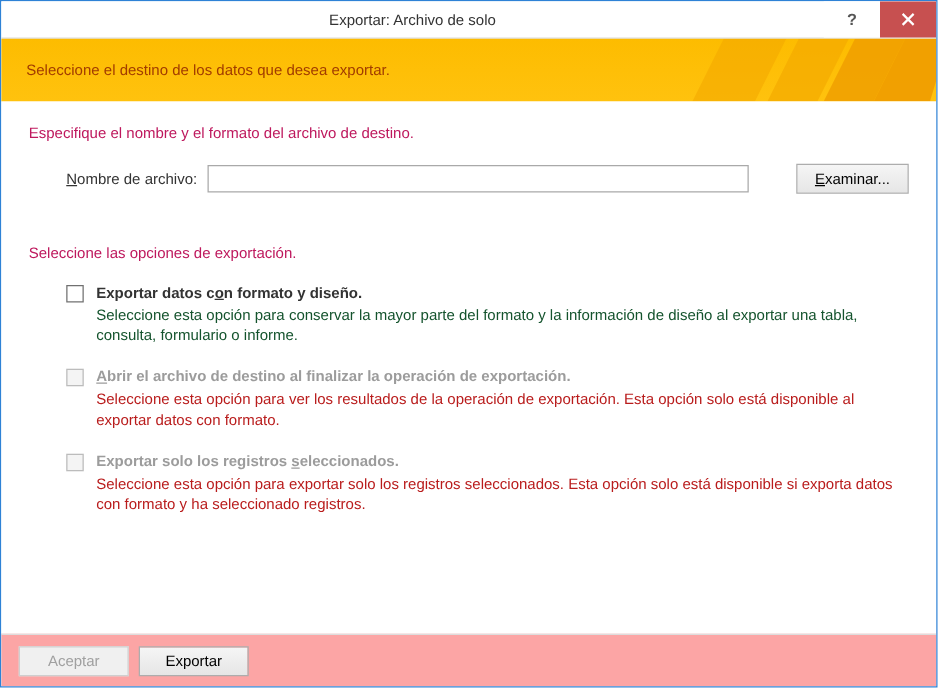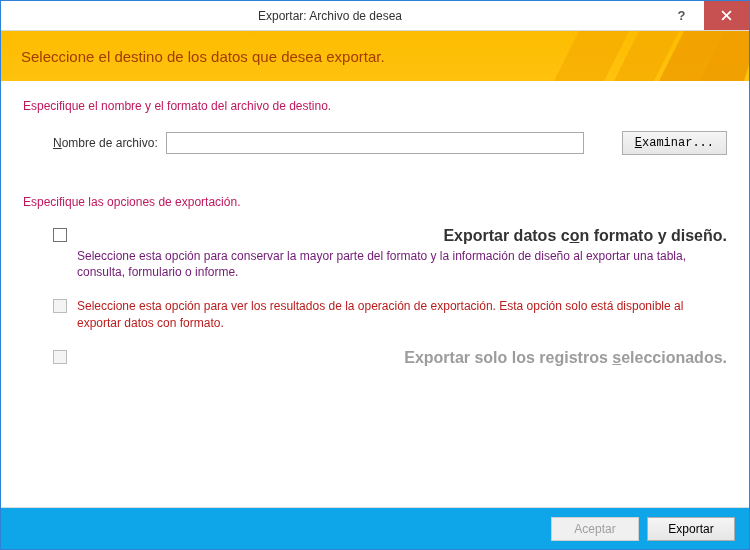--- a/index.html
+++ b/index.html
@@ -59,21 +59,21 @@
       height: 50px;
       background: linear-gradient(to bottom, #fdbc00 0%, #ffc20e 100%);
       position: relative;
       display: flex;
       align-items: center;
       padding: 0 20px;
       overflow: hidden;
     }
     .banner-title {
       color: #a23c00;
-      font-size: 15px;
+      font-size: 12px;
       z-index: 2;
     }
     .banner-art {
       position: absolute;
       right: 0;
       top: 0;
       height: 100%;
       width: 250px;
       z-index: 1;
     }
@@ -111,21 +111,21 @@
       padding: 2px 4px;
       font-size: 12px;
       font-family: inherit;
     }
     .browse-btn {
       min-width: 90px;
       height: 24px;
       border: 1px solid #adadad;
       background: linear-gradient(to bottom, #f5f5f5, #e6e6e6);
       font-size: 12px;
-      font-family: Liberation Mono, monospace;
+      font-family: Liberation Sans, sans-serif;
       margin-left: 30px;
       padding: 0 12px;
       cursor: pointer;
     }
     .browse-btn .ul { text-decoration: underline; }
 
     .options-block { padding-left: 30px; }
     .option-row {
       display: flex;
       align-items: flex-start;
@@ -140,42 +140,41 @@
       flex-shrink: 0;
       margin-top: 1px;
     }
     .checkbox.disabled {
       border-color: #bcbcbc;
       background: #f4f4f4;
     }
     .option-text { flex: 1; }
     .option-title {
       font-weight: bold;
-      font-size: 16px;
+      font-size: 12px;
       color: #333;
       margin-bottom: 3px;
-      text-align: right;
     }
     .option-title.disabled { color: #9c9c9c; }
     .option-title .ul { text-decoration: underline; }
     .option-desc {
       font-size: 12px;
-      color: #701a75;
+      color: #14532d;
       line-height: 1.35;
     }
     .option-desc.disabled { color: #b91c1c; }
 
     
     .footer {
       height: 42px;
       border-top: 1px solid #ddd;
-      background: #0ea5e9;
-      display: flex;
-      align-items: center;
-      justify-content: flex-end;
+      background: #fca5a5;
+      display: flex;
+      align-items: center;
+      justify-content: flex-start;
       gap: 8px;
       padding: 0 14px;
     }
     .footer-btn {
       min-width: 88px;
       height: 24px;
       border: 1px solid #adadad;
       background: linear-gradient(to bottom, #f5f5f5, #e6e6e6);
       font-size: 12px;
       font-family: inherit;
@@ -186,21 +185,21 @@
       color: #a0a0a0;
       border-color: #cfcfcf;
       background: #f0f0f0;
       cursor: default;
     }
   </style>
 </head>
 <body>
 
 <div class="titlebar">
-  <div class="titlebar-title">Exportar: Archivo de desea</div>
+  <div class="titlebar-title">Exportar: Archivo de solo</div>
   <div class="titlebar-controls">
     <div class="titlebar-btn help">?</div>
     <div class="titlebar-btn close">
       <svg viewBox="0 0 10 10">
           <path d="M1 1 L9 9 M9 1 L1 9" stroke="#fff" stroke-width="1.6"></path>
         </svg>
     </div>
   </div>
 </div>
 
@@ -216,43 +215,45 @@
 
 <div class="content">
   <div class="section-label">Especifique el nombre y el formato del archivo de destino.</div>
 
   <div class="filename-row">
     <span class="filename-label"><span class="ul">N</span><span>ombre de archivo:</span></span>
     <input type="text" class="filename-input" value="" style="">
     <button class="browse-btn"><span class="ul">E</span><span>xaminar...</span></button>
   </div>
 
-  <div class="section-label">Especifique las opciones de exportación.</div>
+  <div class="section-label">Seleccione las opciones de exportación.</div>
 
   <div class="options-block">
 
     <div class="option-row">
       <div class="checkbox"></div>
       <div class="option-text">
         <div class="option-title"><span>Exportar datos c</span><span class="ul">o</span><span>n formato y diseño.</span></div>
         <div class="option-desc">Seleccione esta opción para conservar la mayor parte del formato y la información de diseño al exportar una tabla, consulta, formulario o informe.</div>
       </div>
     </div>
 
     <div class="option-row">
       <div class="checkbox disabled"></div>
       <div class="option-text">
+        <div class="option-title disabled"><span></span><span class="ul">A</span><span>brir el archivo de destino al finalizar la operación de exportación.</span></div>
         <div class="option-desc disabled">Seleccione esta opción para ver los resultados de la operación de exportación. Esta opción solo está disponible al exportar datos con formato.</div>
       </div>
     </div>
 
     <div class="option-row">
       <div class="checkbox disabled"></div>
       <div class="option-text">
         <div class="option-title disabled"><span>Exportar solo los registros </span><span class="ul">s</span><span>eleccionados.</span></div>
+        <div class="option-desc disabled">Seleccione esta opción para exportar solo los registros seleccionados. Esta opción solo está disponible si exporta datos con formato y ha seleccionado registros.</div>
       </div>
     </div>
 
   </div>
 </div>
 
 <div class="footer">
   <button class="footer-btn disabled">Aceptar</button>
   <button class="footer-btn">Exportar</button>
 </div>

